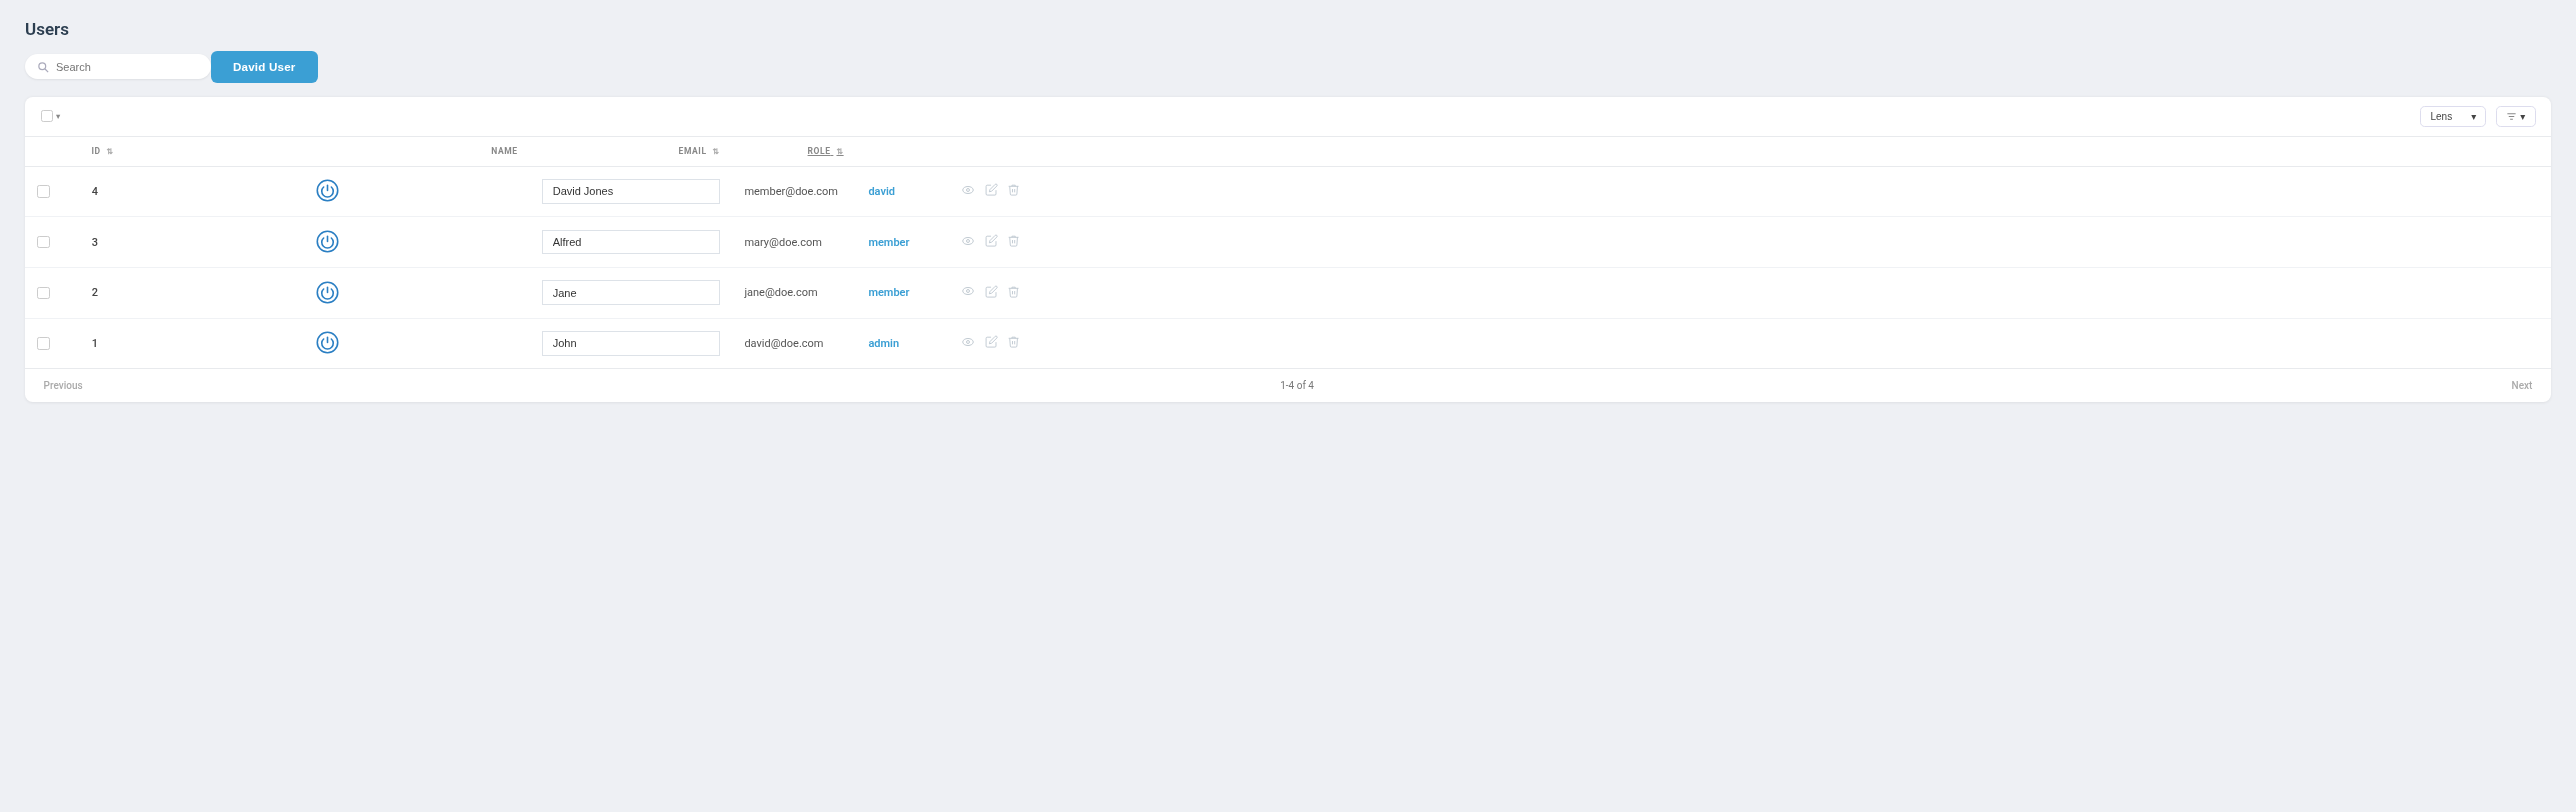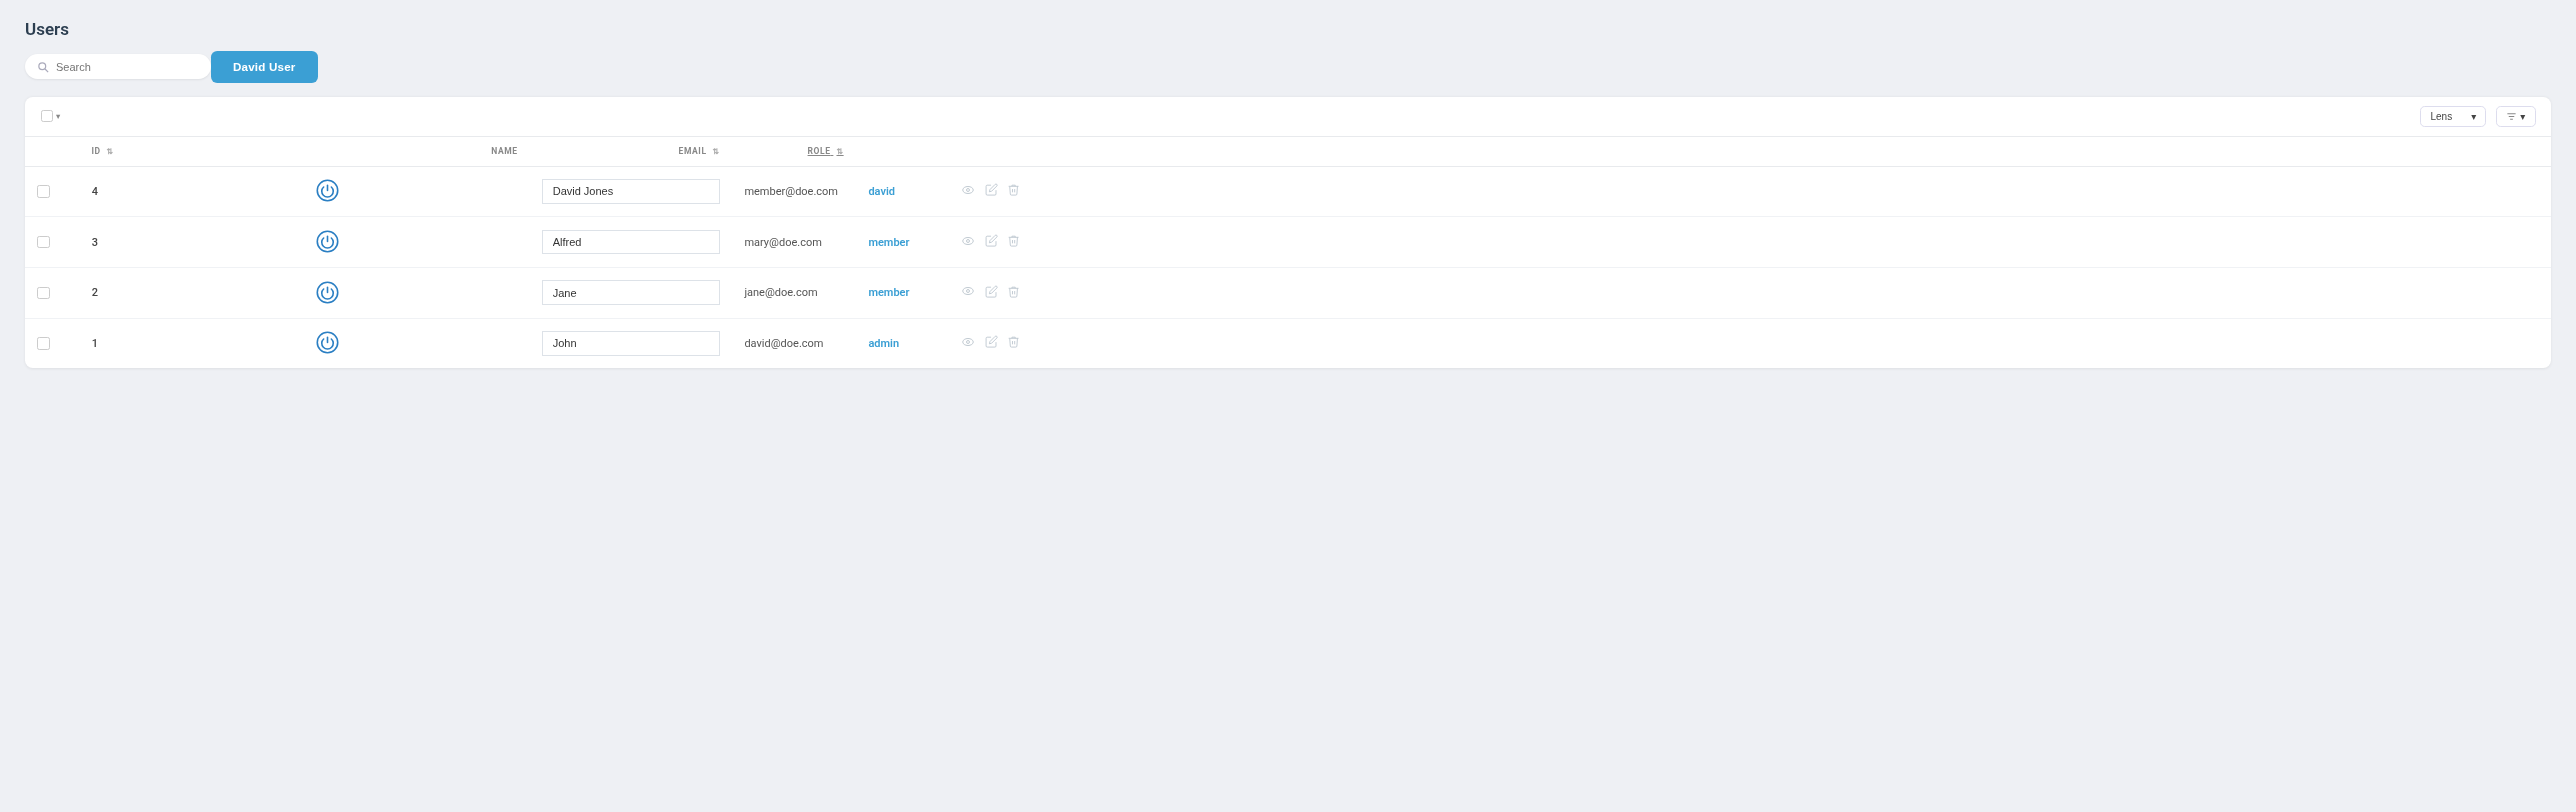--- a/index.html
+++ b/index.html
@@ -457,14 +457,19 @@
               <path d="M10 11v6M14 11v6"></path>
               <path d="M9 6V4h6v2"></path>
             </svg>
           </span>
         </div>
       </td>
     </tr>
       </tbody>
   </table>
 
+  <div class="pagination-bar">
+    <span class="pagination-prev">Previous</span>
+    <span class="pagination-info">1-4 of 4</span>
+    <span class="pagination-next">Next</span>
+  </div>
 </div>
 
 
 </body></html>

